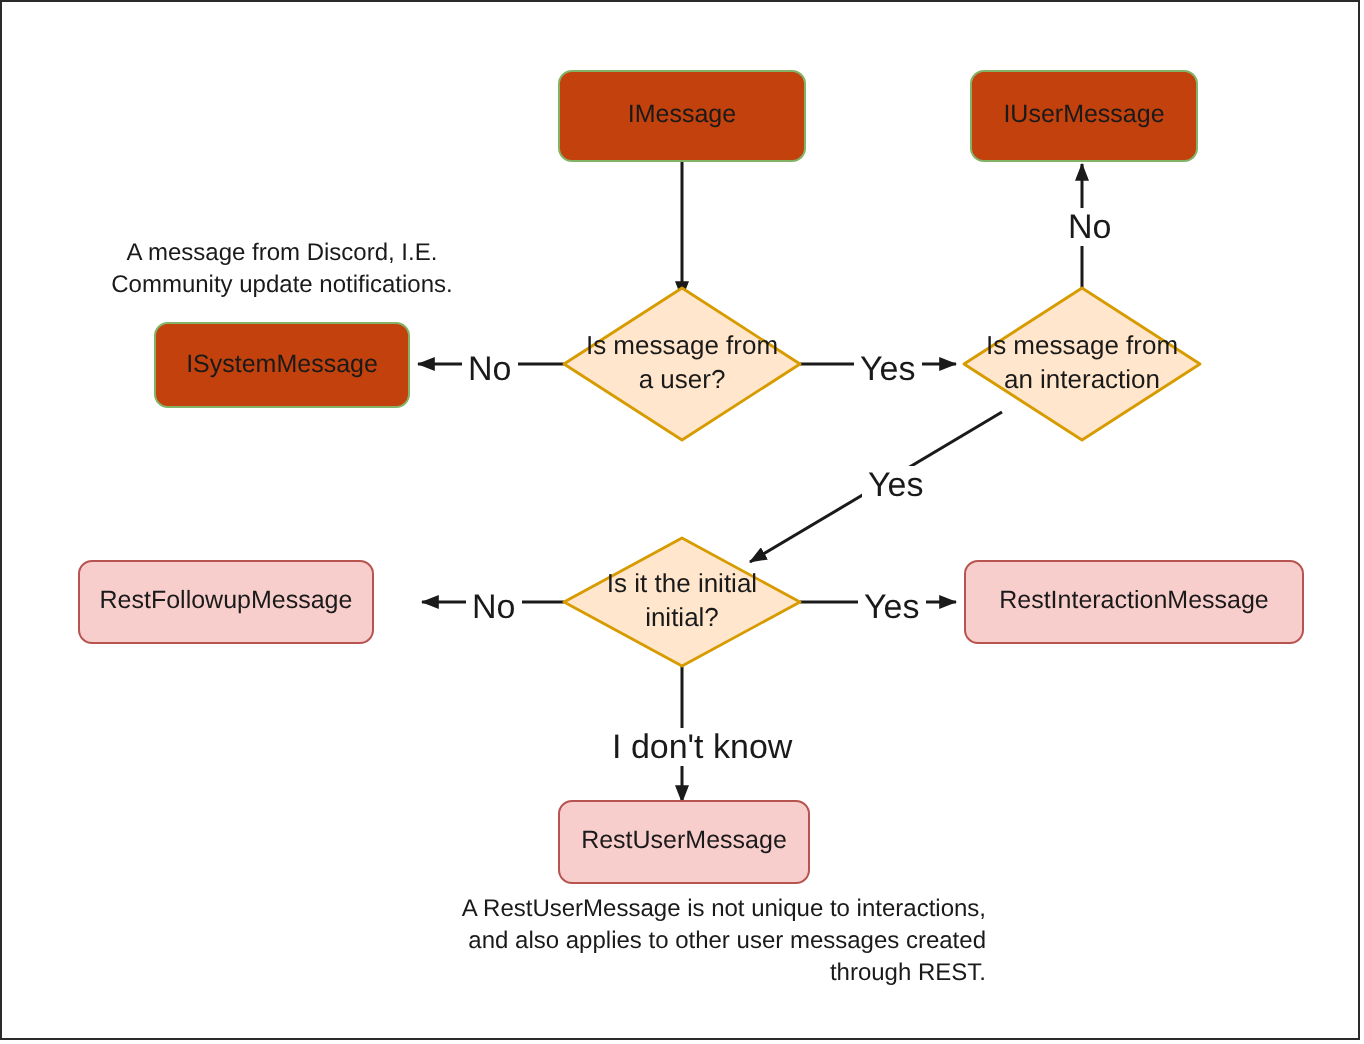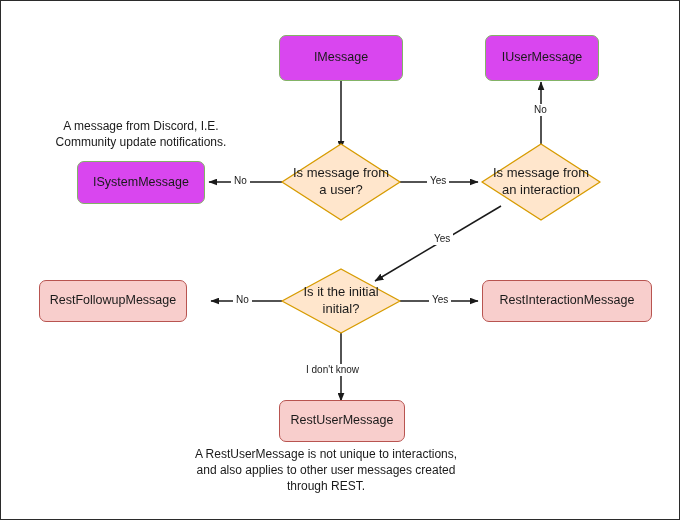--- a/index.html
+++ b/index.html
@@ -40,21 +40,21 @@
     text-align: center;
     color: #1a1a1a;
     font-size: 12.5px;
     line-height: 1.25;
     border-radius: 7px;
     border-width: 1.3px;
     border-style: solid;
     z-index: 3;
   }
   .node.green {
-    background: #d946ef;
+    background: #c2410c;
     border-color: #82b366;
   }
   .node.pink {
     background: #f8cecc;
     border-color: #b85450;
   }
   .diamond {
     position: absolute;
     z-index: 3;
   }
@@ -78,21 +78,21 @@
     text-align: center;
     color: #1a1a1a;
     font-size: 12px;
     line-height: 1.32;
     z-index: 2;
   }
   .edge-label {
     position: absolute;
     background: #ffffff;
     color: #1a1a1a;
-    font-size: 10px;
+    font-size: 17px;
     line-height: 1;
     padding: 1px 3px;
     white-space: nowrap;
     z-index: 4;
   }
 </style>
 </head>
 <body>
 
 <div id="canvas">
@@ -201,19 +201,19 @@
 
   <div class="edge-label" style="left:428px; top:293px;">Yes</div>
 
   <div class="edge-label" style="left:302px; top:363px;">I don't know</div>
 
   <div class="note" style="left:40px; top:118px; width:200px;">
     <div>A message from Discord, I.E.</div>
     <div>Community update notifications.</div>
   </div>
 
-  <div class="note" style="left:174px; top:446px; width:302px;">
+  <div class="note" style="left:190px; top:446px; width:302px;text-align:right;">
     <div>A RestUserMessage is not unique to interactions,</div>
     <div>and also applies to other user messages created</div>
     <div>through REST.</div>
   </div>
 
 </div>
 
 </body></html>

